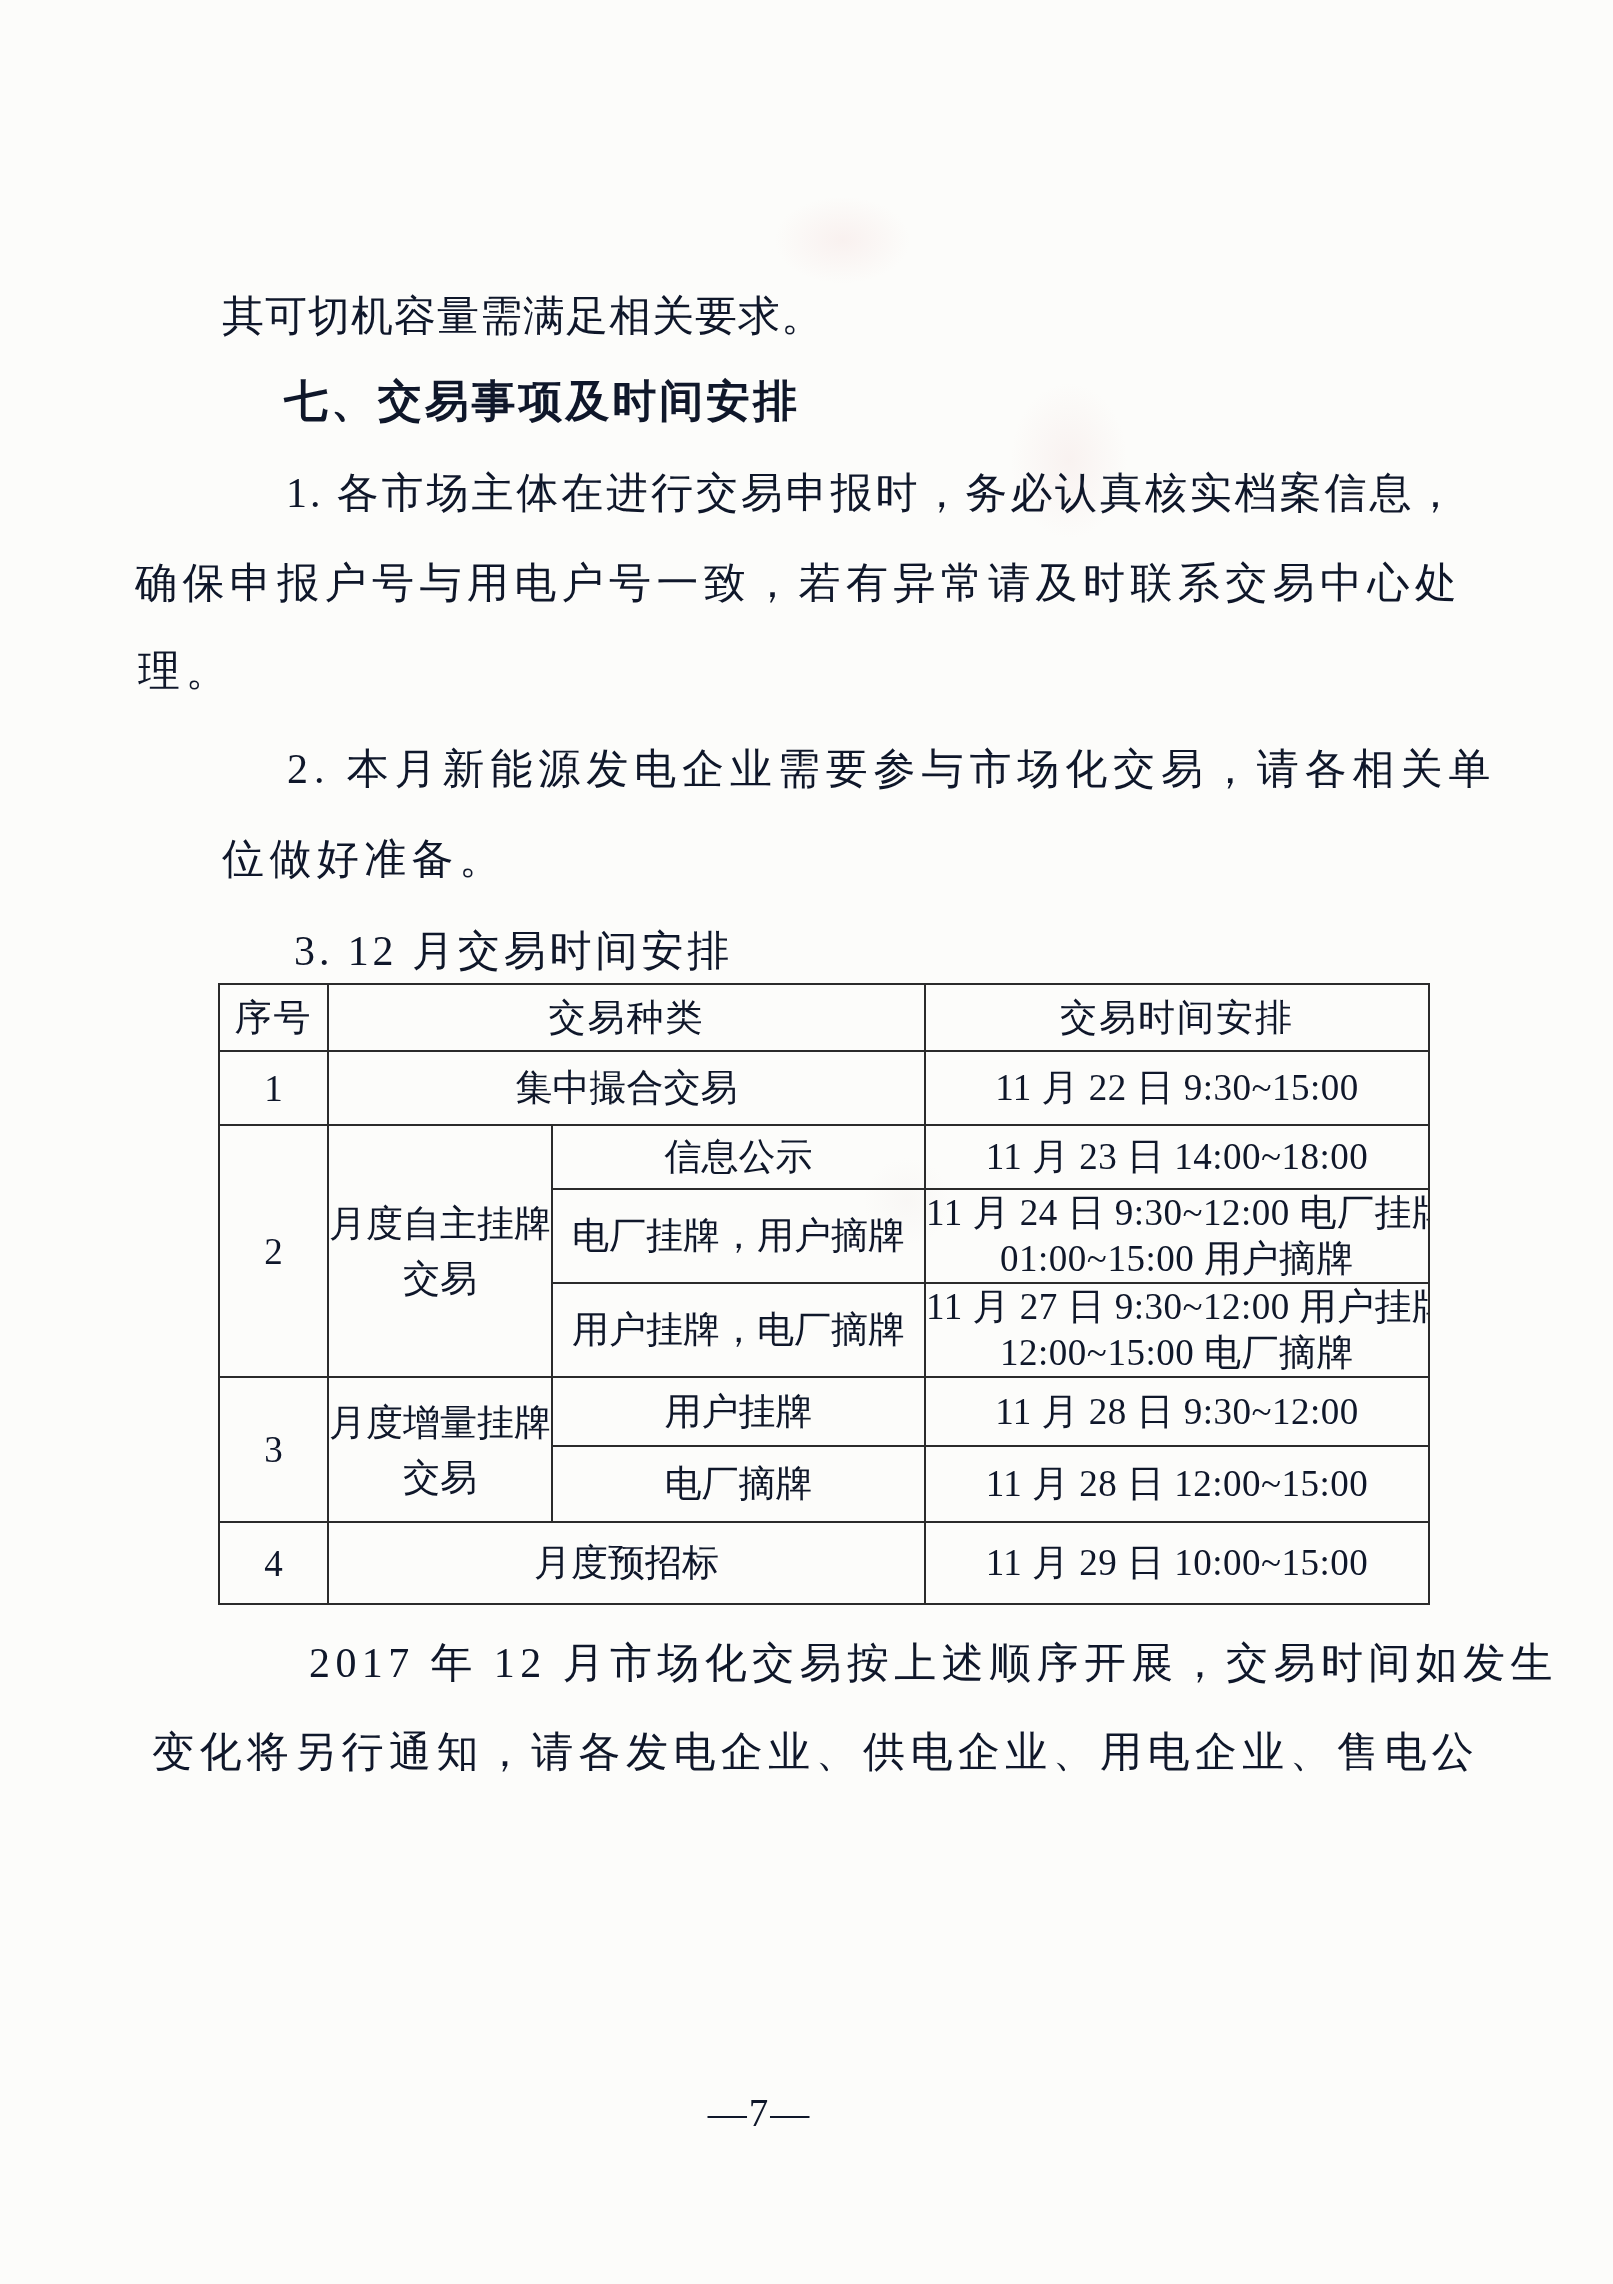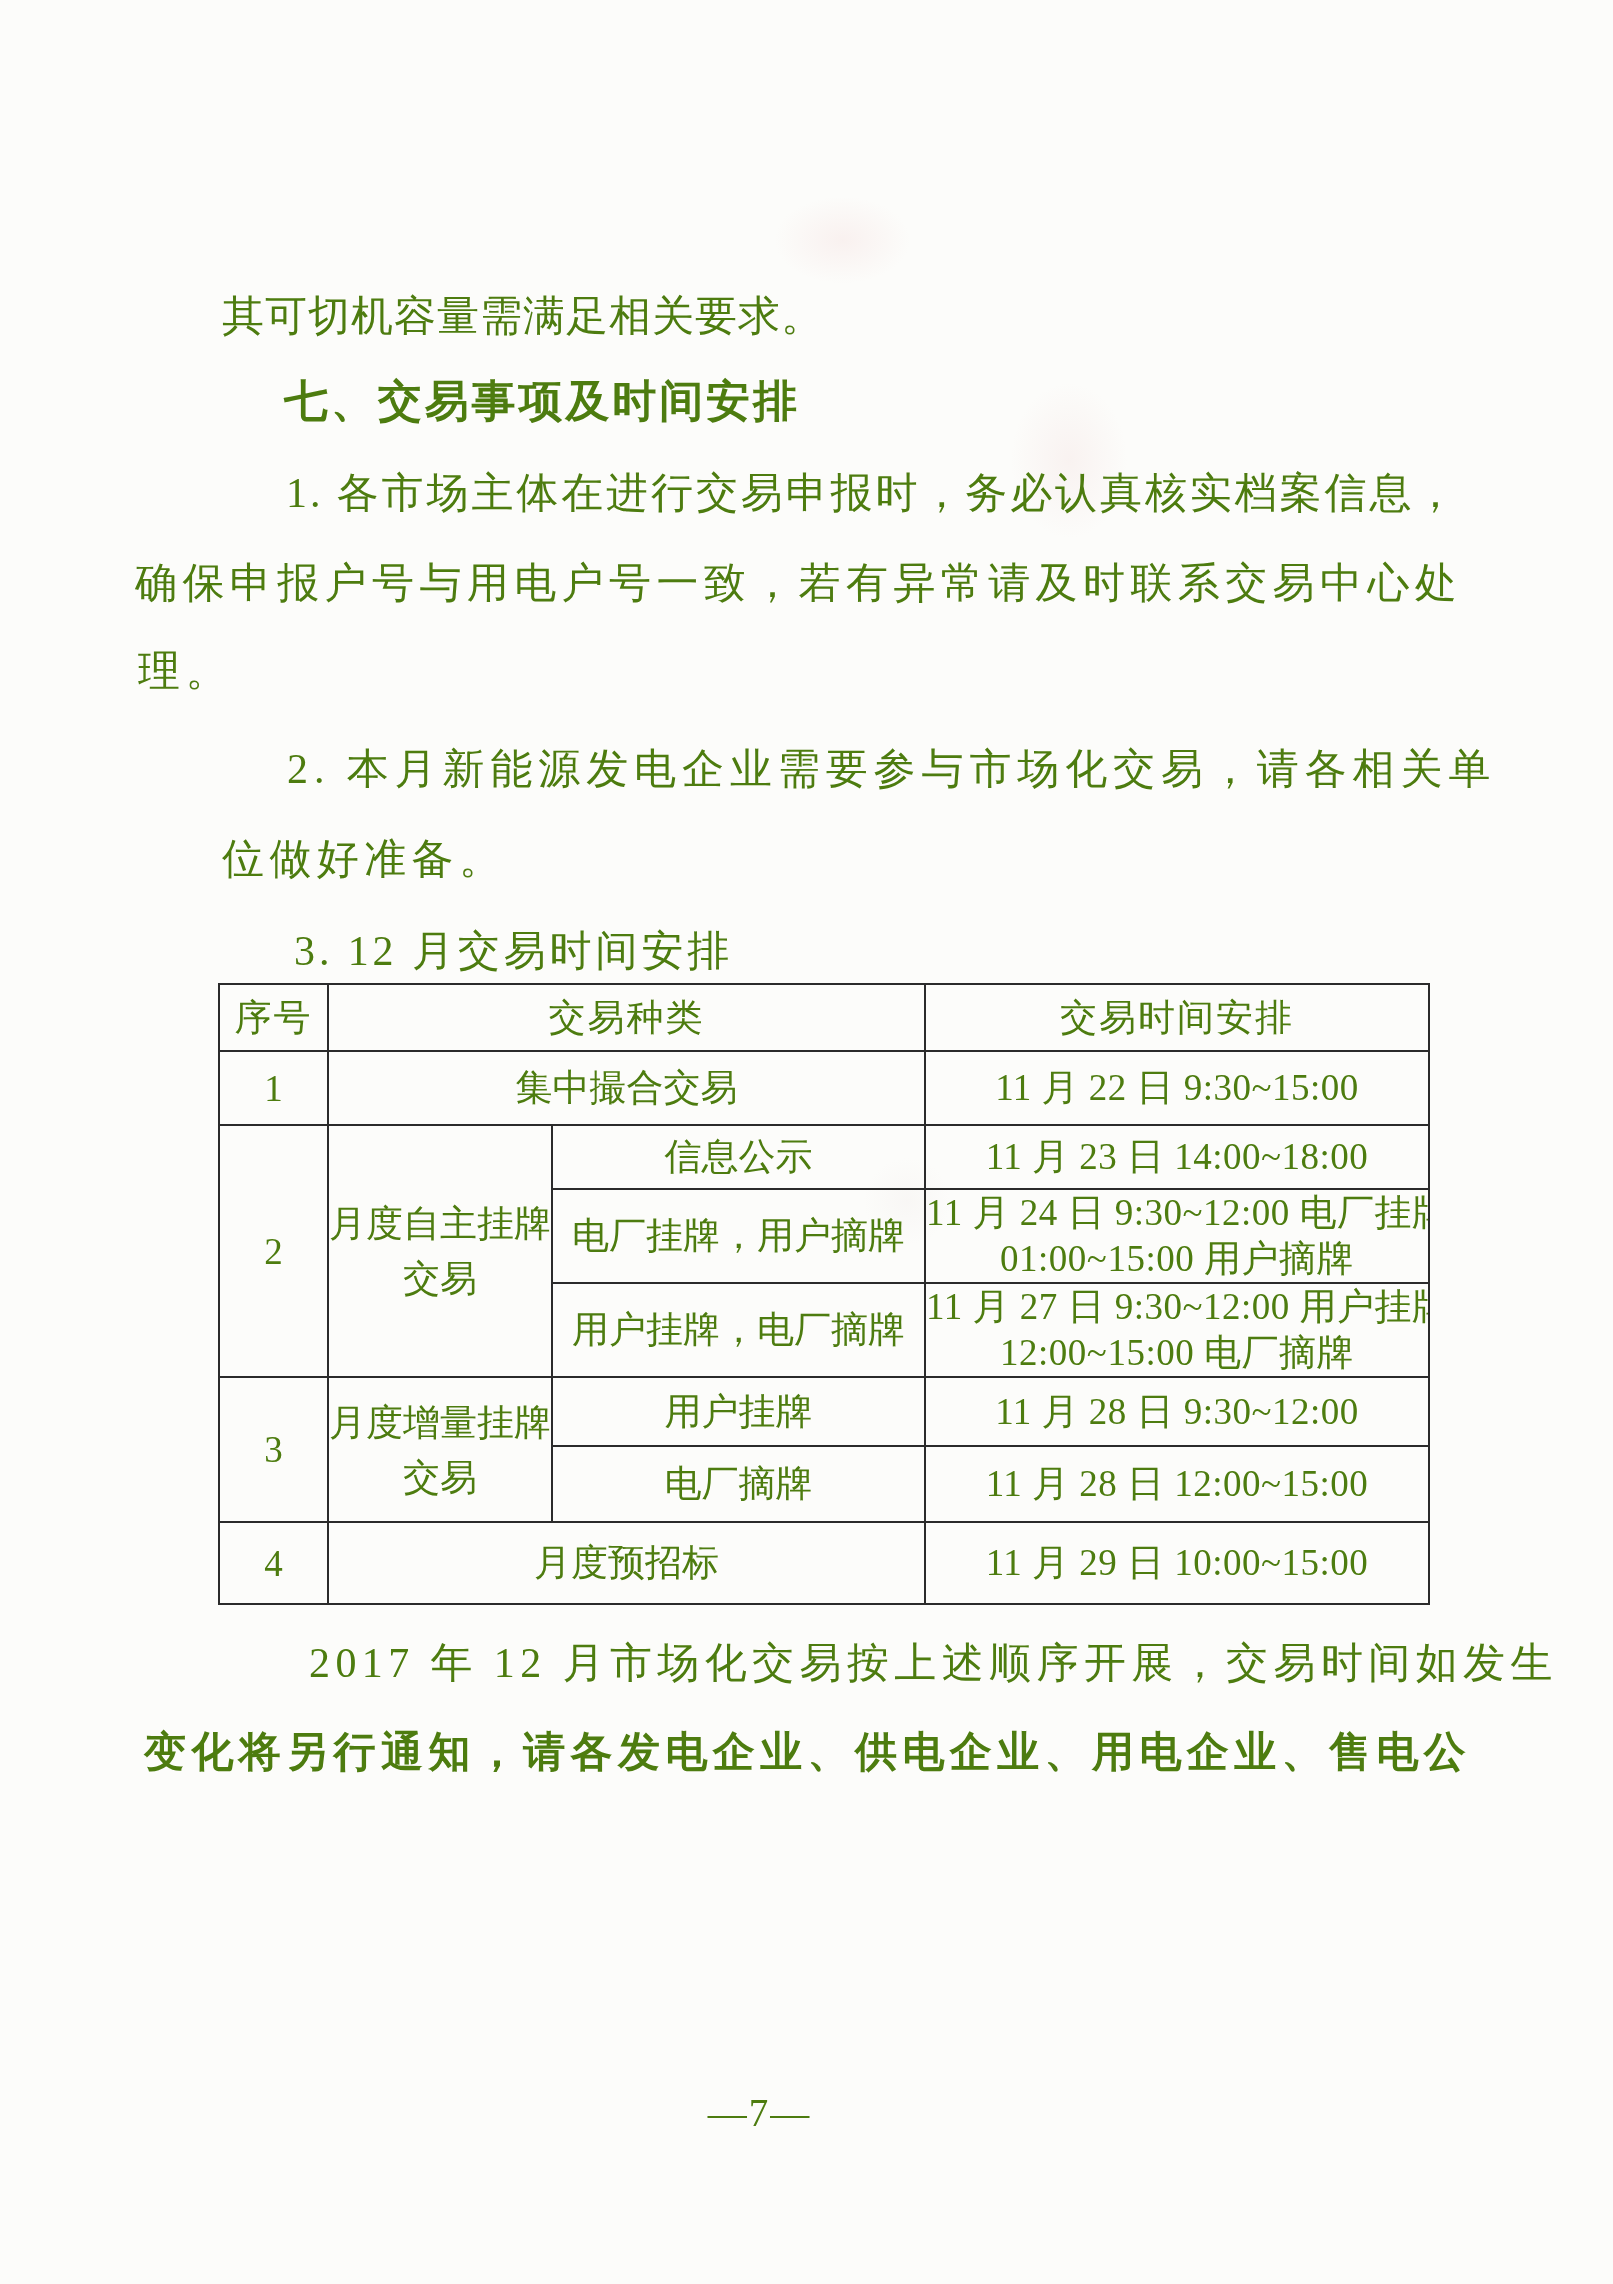--- a/index.html
+++ b/index.html
@@ -1,21 +1,21 @@
 <!DOCTYPE html>
 <html><head>
 <meta charset="utf-8">
 <style>
   html,body{margin:0;padding:0;}
   .page{
     position:relative;
     width:1613px;height:2285px;
     background:#fcfcfa;
     font-family:"Liberation Serif","DejaVu Serif",serif;
-    color:#4d7c0f;
+    color:#0f172a;
     overflow:hidden;
   }
   
   .speck{position:absolute;border-radius:50%;pointer-events:none;}
   .speck.s1{left:774px;top:196px;width:137px;height:88px;
     background:radial-gradient(ellipse at center,rgba(235,190,190,.18),rgba(235,190,190,0) 70%);}
   .speck.s2{left:1010px;top:382px;width:118px;height:157px;
     background:radial-gradient(ellipse at center,rgba(230,185,185,.15),rgba(230,185,185,0) 70%);}
   .speck.s3{left:863px;top:1157px;width:88px;height:88px;
     background:radial-gradient(ellipse at center,rgba(225,210,210,.12),rgba(225,210,210,0) 70%);}
@@ -145,18 +145,18 @@
       </tr>
       <tr style="height:82px;">
         <td class="no-cell">4</td>
         <td colspan="2">月度预招标</td>
         <td class="time-cell">11 月 29 日 10:00~15:00</td>
       </tr>
     </tbody>
   </table>
 
   <div class="line ls5" style="left:309px;top:1639px;">2017 年 12 月市场化交易按上述顺序开展，交易时间如发生</div>
-  <div class="line ls5" style="left:144px;top:1728px;font-weight:bold;">变化将另行通知，请各发电企业、供电企业、用电企业、售电公</div>
+  <div class="line ls5" style="left:152px;top:1728px;">变化将另行通知，请各发电企业、供电企业、用电企业、售电公</div>
 
   <div class="page-number">—7—</div>
 
 </div>
 
 
 </body></html>

